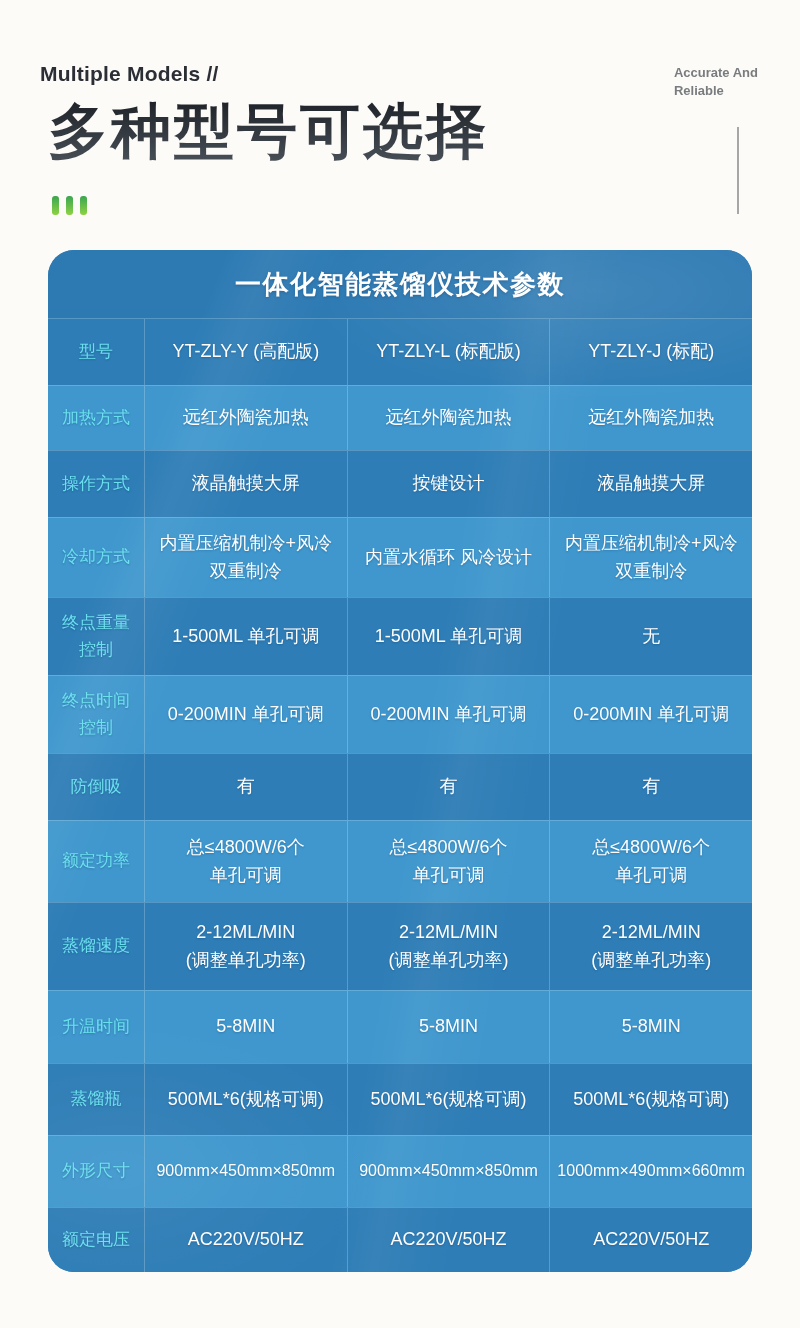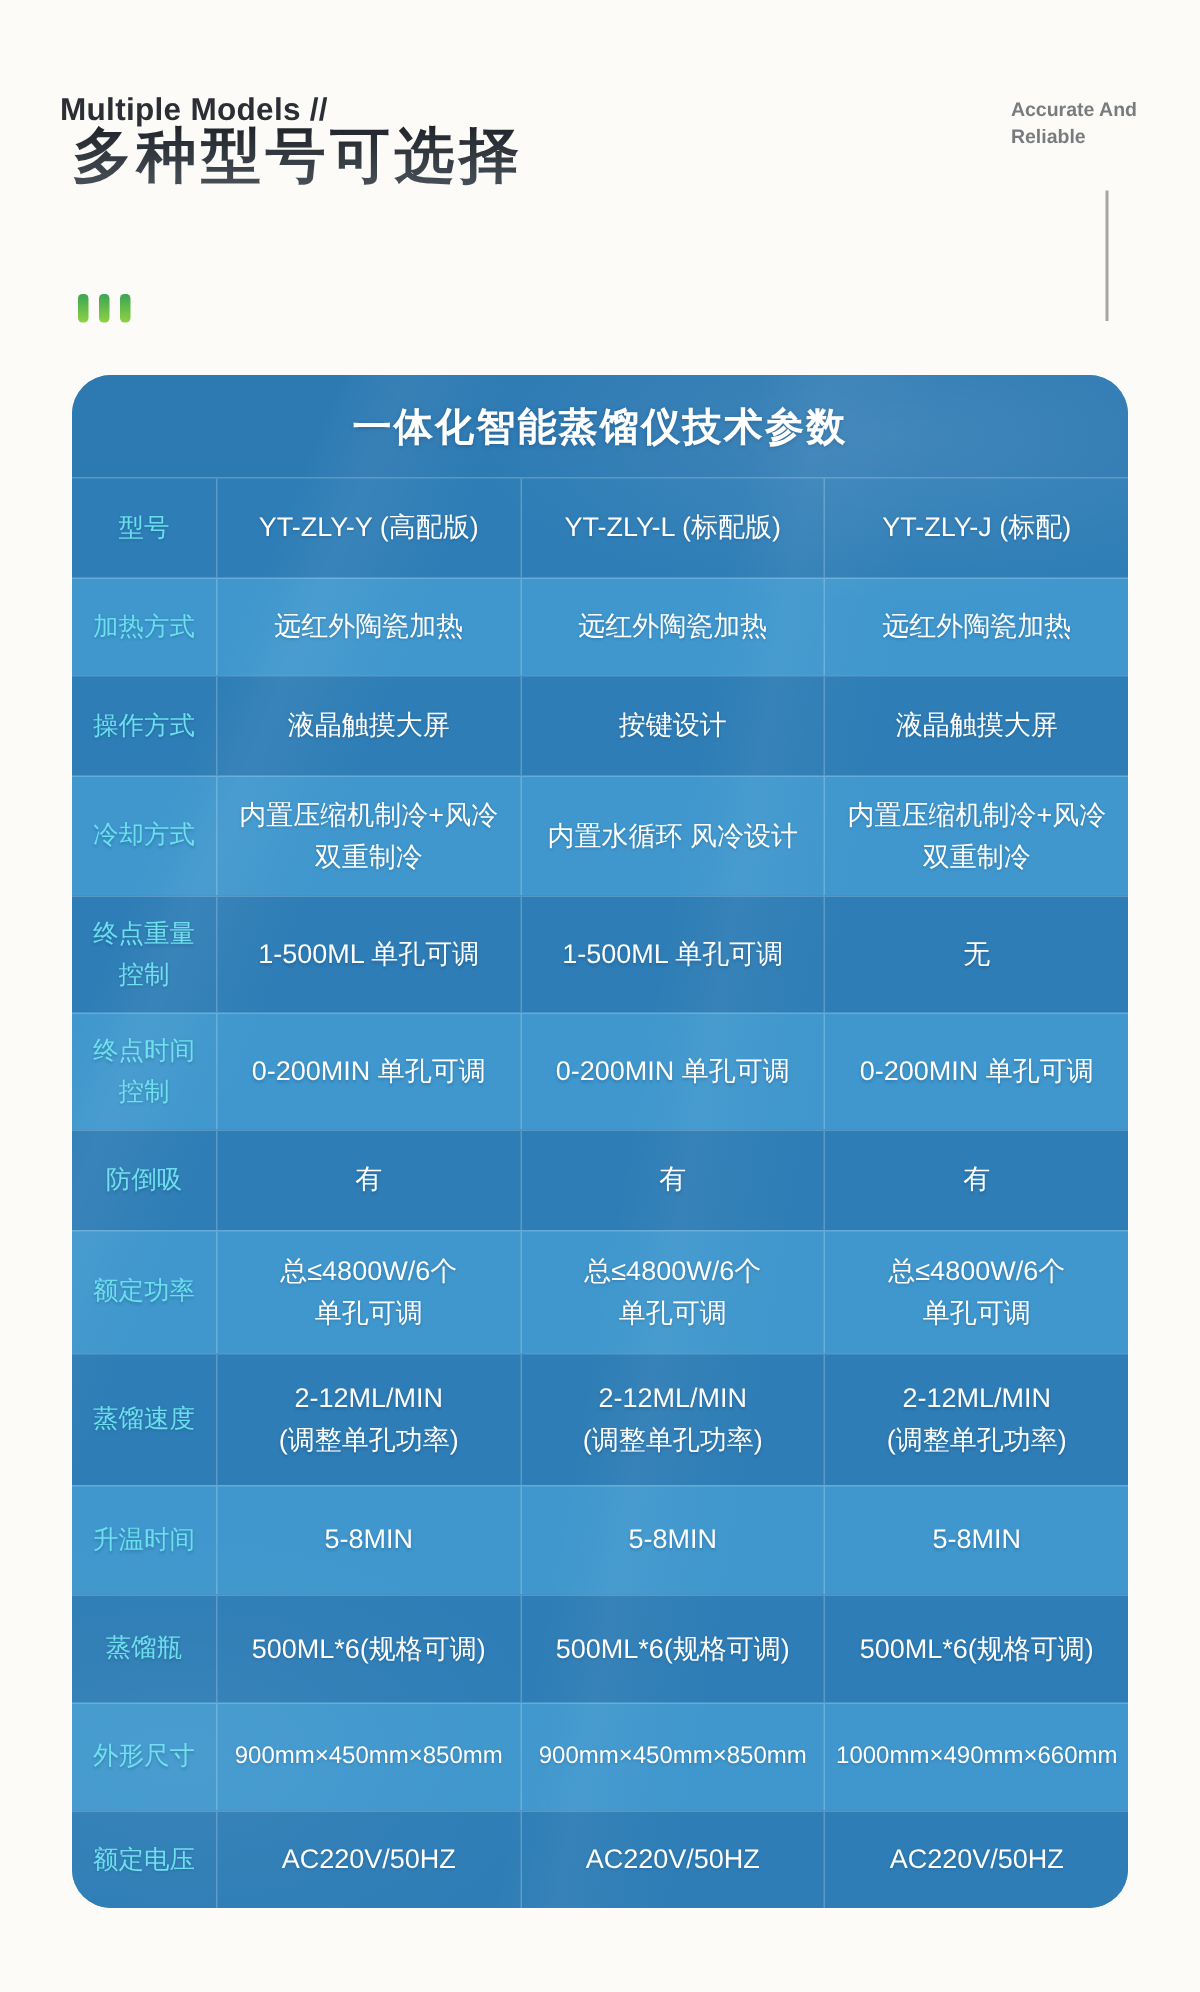--- a/index.html
+++ b/index.html
@@ -16,23 +16,23 @@
   .hero{position:relative;height:250px;}
   .eyebrow{
     position:absolute;left:40px;top:62px;
     font-size:21px;font-weight:700;color:#2b2f35;letter-spacing:0.2px;text-align:center;
   }
   .tagline{
     position:absolute;right:42px;top:64px;
     text-align:left;font-size:13px;font-weight:600;color:#797c7e;line-height:1.35;
   }
   .big-title{
-    position:absolute;left:48px;top:76px;margin:0;
+    position:absolute;left:48px;top:92px;margin:0;
     font-family:"DejaVu Serif","Liberation Serif",serif;
-    font-size:40px;font-weight:900;letter-spacing:3px;
+    font-size:60px;font-weight:900;letter-spacing:3px;
     background:linear-gradient(180deg,#1e2228 10%,#4d545c 95%);
     -webkit-background-clip:text;background-clip:text;
     color:transparent;
   }
   .accent-bars{position:absolute;left:52px;top:196px;display:flex;gap:7px;}
   .accent-bars .bar{
     width:7px;height:19px;border-radius:3px;
     background:linear-gradient(180deg,#3aa551,#8fd245);
     display:inline-block;
   }

